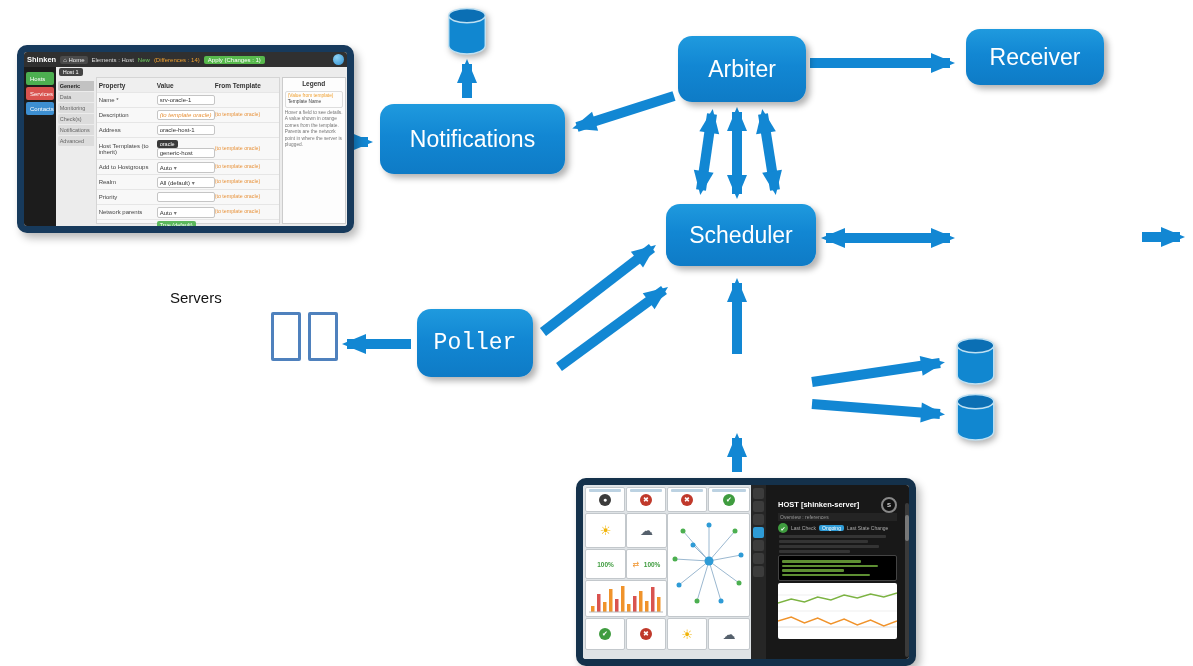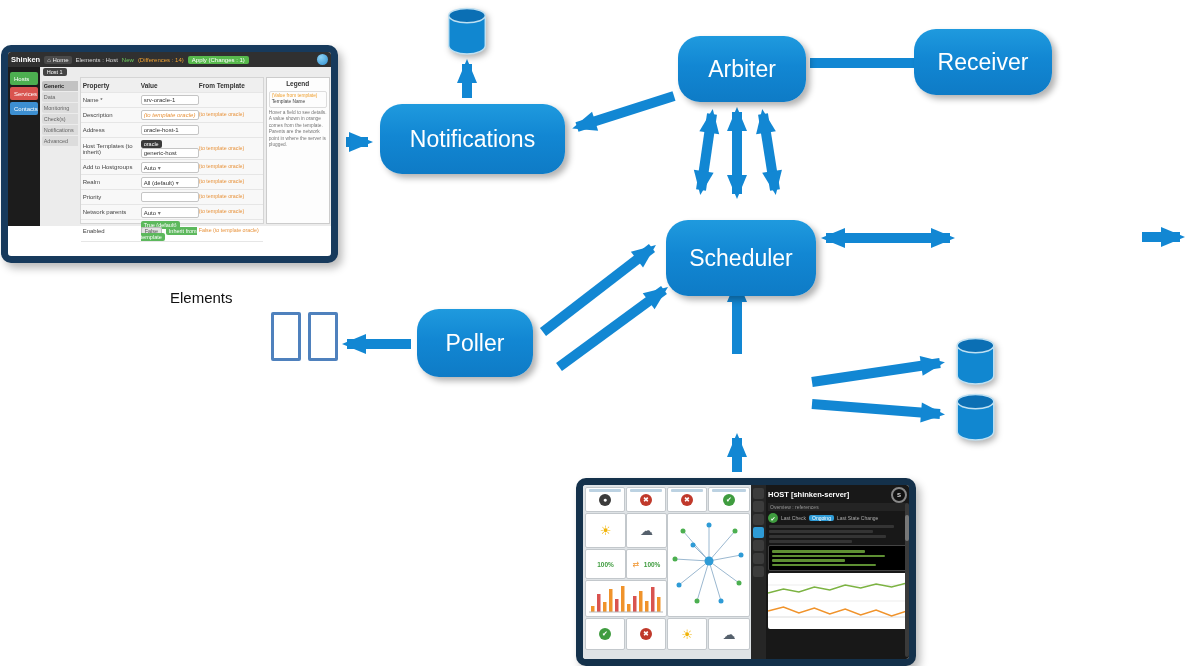--- a/index.html
+++ b/index.html
@@ -1,41 +1,41 @@
 <!DOCTYPE html>
 <html><head>
 <meta charset="utf-8">
 <style>
   html,body{margin:0;padding:0;background:#fff;}
   #canvas{position:relative;width:1193px;height:666px;background:#fff;overflow:hidden;
           font-family:"Liberation Sans",sans-serif;}
   
   .node{position:absolute;display:flex;align-items:center;justify-content:center;
-        color:#fff;font-size:23px;border-radius:22px;
+        color:#fff;font-size:23px;border-radius:14px;
         background:linear-gradient(180deg,#1f9ade 0%,#1287d3 45%,#0e7bc6 100%);
         box-shadow:4px 4px 6px rgba(0,0,0,.30);}
   #node-synchronizer{left:380px;top:104px;width:185px;height:70px;}
   #node-arbiter     {left:678px;top:36px; width:128px;height:66px;}
-  #node-receiver    {left:914px;top:29px; width:138px;height:66px;}
-  #node-scheduler   {left:666px;top:220px;width:150px;height:76px;}
+  #node-receiver    {left:966px;top:29px; width:138px;height:56px;}
+  #node-scheduler   {left:666px;top:204px;width:150px;height:62px;}
   #node-reactionner {left:962px;top:204px;width:174px;height:66px;}
-  #node-poller      {left:417px;top:309px;width:116px;height:68px;}
+  #node-poller      {left:417px;top:309px;width:116px;height:68px;font-family:Liberation Mono, monospace;}
   #node-broker      {left:679px;top:361px;width:126px;height:67px;}
   #arrowlayer{position:absolute;left:0;top:0;width:1193px;height:666px;}
   .cyl{position:absolute;filter:drop-shadow(2px 3px 3px rgba(0,0,0,.3));}
   #cyl-top{left:444px;top:6px;width:46px;height:50px;}
   #cyl-r1 {left:953px;top:336px;width:45px;height:50px;}
   #cyl-r2 {left:953px;top:392px;width:45px;height:50px;}
   #servers-label{position:absolute;left:170px;top:289px;font-size:15px;color:#111;}
   #server-icons{position:absolute;left:271px;top:312px;display:flex;gap:7px;}
   .server-rect{width:24px;height:43px;border:3px solid #4f81bd;background:#fff;border-radius:2px;}
   
   .monitor{position:absolute;box-sizing:border-box;border:7px solid #173a5c;border-radius:10px;
            background:#fff;overflow:hidden;box-shadow:4px 5px 9px rgba(0,0,0,.28);}
-  #cfg-monitor{left:1px;top:45px;width:337px;height:218px;}
+  #cfg-monitor{left:17px;top:45px;width:337px;height:188px;}
   #web-monitor{left:576px;top:478px;width:340px;height:188px;border-color:#14314b;}
   
   .cfg-topbar{height:15px;background:#303030;display:flex;align-items:center;gap:4px;
               padding:0 3px;font-size:7px;color:#eee;white-space:nowrap;}
   .cfg-logo{font-weight:bold;color:#fff;font-size:7.5px;}
   .cfg-home{background:#4a4a4a;border-radius:2px;padding:1px 3px;font-size:6px;}
   .cfg-elems{font-size:6px;color:#ddd;}
   .tx-green{color:#6fcf5f;} .tx-orange{color:#f0a030;}
   .cfg-apply{background:#57b94c;color:#fff;border-radius:2px;padding:1px 4px;font-size:6px;}
   .cfg-spacer{flex:1;}
@@ -80,21 +80,21 @@
   .circ{width:12px;height:12px;border-radius:50%;display:flex;align-items:center;
         justify-content:center;color:#fff;font-size:7px;}
   .c-dark{background:#3b3b3b;} .c-red{background:#c0392b;} .c-green{background:#3f9c3f;}
   .glyph-sun{color:#f1b408;font-size:13px;} .glyph-cloud{color:#55606c;font-size:13px;}
   .pct{color:#3f9c3f;font-weight:bold;font-size:6.5px;}
   .arrows-or{color:#f0932b;font-size:8px;}
   .iconbar{width:15px;background:#262626;display:flex;flex-direction:column;
            align-items:center;gap:2px;padding-top:3px;}
   .ib{width:11px;height:11px;background:#3c3c3c;border-radius:2px;}
   .ib.active{background:#2e9bd6;}
-  .rightpanel{flex:1;background:#181818;color:#ccc;position:relative;padding:2px;overflow:hidden;}
+  .rightpanel{flex:1;background:#181818;color:#ccc;position:relative;padding:12px;overflow:hidden;}
   .web-title{display:flex;align-items:center;font-size:7.5px;font-weight:bold;color:#fff;height:15px;}
   .web-badge{margin-left:auto;width:12px;height:12px;border-radius:50%;border:2px solid #888;
              background:#111;display:flex;align-items:center;justify-content:center;
              font-size:6px;color:#ddd;}
   .web-sub{height:8px;background:#242424;font-size:5px;color:#999;display:flex;
            align-items:center;padding:0 2px;margin:1px 0;}
   .status-row{display:flex;align-items:center;gap:3px;margin:2px 0;font-size:5px;color:#aaa;}
   .chk{width:10px;height:10px;border-radius:50%;background:#3f9c3f;color:#fff;font-size:6px;
        display:flex;align-items:center;justify-content:center;}
   .chip-blue{background:#2e9bd6;color:#fff;border-radius:2px;padding:0 3px;font-size:5px;}
@@ -154,21 +154,21 @@
       <ellipse cx="23" cy="10" rx="19" ry="7.5" fill="#0b6fb4" stroke="#bfe0f2" stroke-width="1.5"></ellipse>
     </svg>
   </div>
   <div class="cyl" id="cyl-r2">
     <svg viewBox="0 0 46 52" width="45" height="50">
       <path d="M4 10 L4 41 C4 46 13 50 23 50 C33 50 42 46 42 41 L42 10" fill="#1187d0" stroke="#bfe0f2" stroke-width="1.5"></path>
       <ellipse cx="23" cy="10" rx="19" ry="7.5" fill="#0b6fb4" stroke="#bfe0f2" stroke-width="1.5"></ellipse>
     </svg>
   </div>
 
-  <div id="servers-label">Elements</div>
+  <div id="servers-label">Servers</div>
   <div id="server-icons">
     <div class="server-rect"></div>
     <div class="server-rect"></div>
   </div>
 
   <div class="monitor" id="cfg-monitor">
     <div class="cfg-topbar">
       <span class="cfg-logo">Shinken</span>
       <span class="cfg-home"><span>⌂</span> <span>Home</span></span>
       <span class="cfg-elems">Elements : Host</span>

